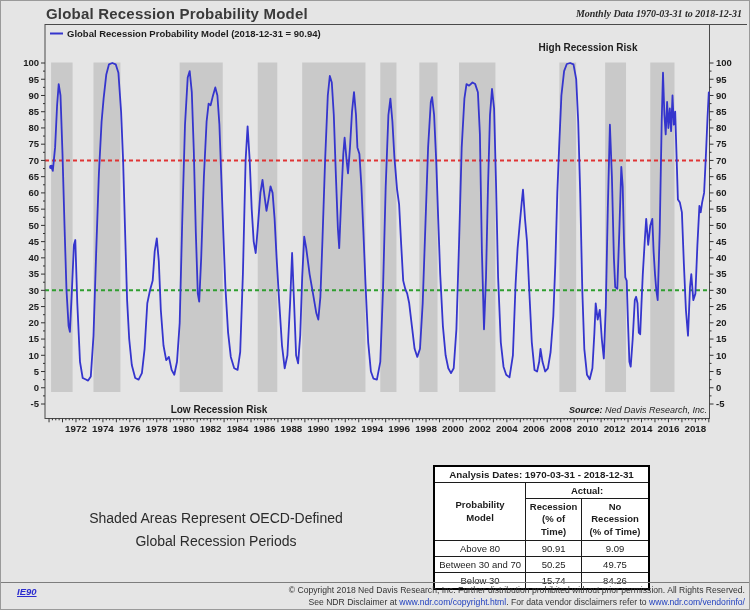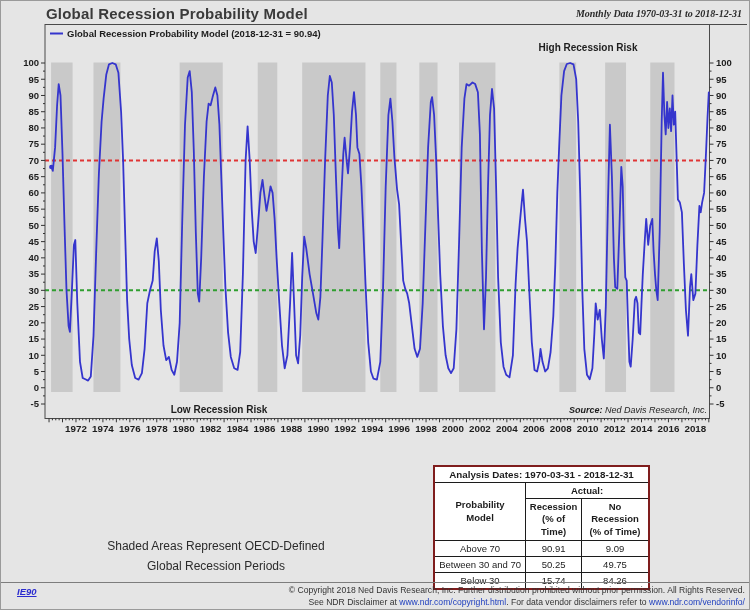--- a/index.html
+++ b/index.html
@@ -13,27 +13,27 @@
     position:absolute; left:45px; top:4px; font-size:15px; font-weight:600;
     color:#3a3a3a; letter-spacing:.2px;
   }
   .subtitle {
     position:absolute; right:7px; top:7px; font-size:10px; font-style:italic;
     font-family:"Liberation Serif", serif; color:#2a2a2a; font-weight:600;
   }
   svg#plot { position:absolute; left:0; top:0; }
   svg text { font-family:"Liberation Sans", sans-serif; fill:#1d1d1d; }
   .shaded-note {
-    position:absolute; left:63px; top:536px; width:304px; text-align:center;
-    font-size:12px; line-height:1.65; color:#2b2b2b;
+    position:absolute; left:63px; top:506px; width:304px; text-align:center;
+    font-size:14px; line-height:1.65; color:#2b2b2b;
   }
   table.analysis {
     position:absolute; left:432px; top:464px; width:217px;
     border-collapse:collapse; font-size:9.5px; color:#1c1c1c;
-    border:2px solid #7f1d1d; background:#fff;
+    border:2px solid #000000; background:#fff;
   }
   table.analysis td {
     border:1px solid #1c1c1c; text-align:center; vertical-align:middle;
     padding:2px 2px; white-space:pre-line;
   }
   td.t-title { font-weight:700; font-size:9.8px; padding:3px 2px; }
   td.t-actual { font-weight:700; padding:1px 2px; }
   td.t-head { font-weight:700; line-height:1.3; }
   .c1 { width:93px; } .c2 { width:56px; } .c3 { width:68px; }
   .foot-rule { position:absolute; left:0; right:0; top:581px; border-top:1px solid #7d7d7d; }
@@ -454,21 +454,21 @@
 Model</td>
       <td colspan="2" class="t-actual">Actual:</td>
     </tr>
     <tr>
       <td class="t-head c2">Recession
 (% of Time)</td>
       <td class="t-head c3">No Recession
 (% of Time)</td>
     </tr>
     <tr>
-      <td>Above 70</td>
+      <td>Above 80</td>
       <td>90.91</td>
       <td>9.09</td>
     </tr>
     <tr>
       <td>Between 30 and 70</td>
       <td>50.25</td>
       <td>49.75</td>
     </tr>
     <tr>
       <td>Below 30</td>

